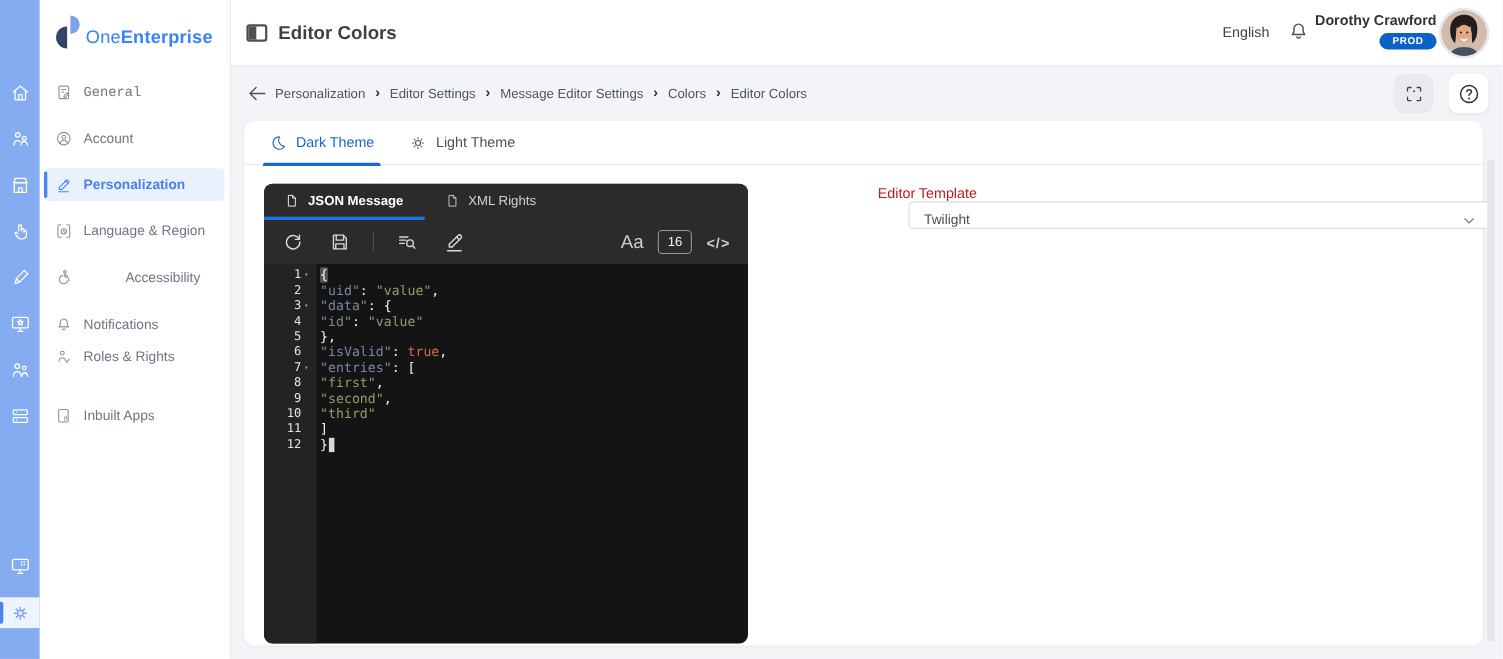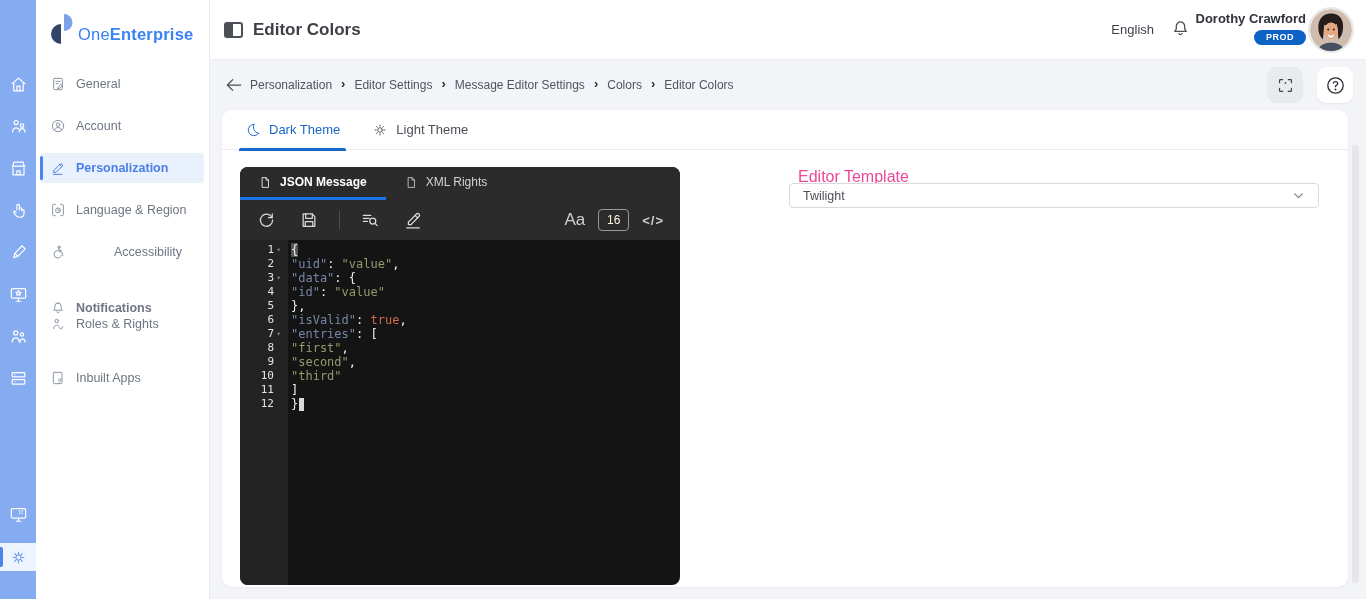--- a/index.html
+++ b/index.html
@@ -83,22 +83,22 @@
   .g-fold { width:9px; text-align:center; color:#8f8f8f; font-size:7px; }
   .ln-body { padding-left:3px; white-space:pre; color:#f1f1f1; }
   .tk-k { color:#7587A6; }
   .tk-s { color:#8F9D6A; }
   .tk-b { color:#CF6A4C; }
   .tk-p { color:#f1f1f1; }
   .tk-hl { background:rgba(255,255,255,.28); border-radius:1px; }
   .cursor { display:inline-block; width:5px; height:13px; background:#d9d9d9; vertical-align:text-bottom; margin-left:1px; }
 
   
-  .tmpl-label { position:absolute; left:576px; top:58px; font-size:16px; color:#ec4899; }
-  .tmpl-select { position:absolute; left:567px; top:73px; width:530px; height:25px; background:#ffffff; border:1px solid #d7d9dd; border-radius:4px; display:flex; align-items:center; padding:0 13px; font-size:12.5px; color:#4c4f56; cursor:pointer; }
+  .tmpl-label { position:absolute; left:576px; top:58px; font-size:13px; color:#b91c1c; }
+  .tmpl-select { position:absolute; left:604px; top:73px; width:530px; height:25px; background:#ffffff; border:1px solid #d7d9dd; border-radius:4px; display:flex; align-items:flex-end; padding:0 13px; font-size:12.5px; color:#4c4f56; cursor:pointer; }
   .tmpl-select svg { margin-left:auto; width:13px; height:13px; color:#73767c; }
 
   
   .scroll-thumb { position:absolute; left:1352px; top:145px; width:7px; height:438px; background:#e4e6ea; border-radius:4px; cursor:pointer; }
 </style>
 </head>
 <body>
 
 <div id="app">
 
@@ -198,21 +198,21 @@
 
   <nav class="menu-panel">
     <div class="logo">
       <svg viewBox="0 0 26 34">
         <path d="M11 12 a10 10 0 0 0 0 20 z" fill="#324468"></path>
         <path d="M14 2 a8.5 8.5 0 0 1 0 17 z" fill="#7da2e8"></path>
       </svg>
       <div class="logo-text"><span>One</span><b>Enterprise</b></div>
     </div>
     <div id="menu-items">
-        <div class="menu-item" style="top: 69px;">
+        <div class="menu-item" style="top: 69px; font-family: Liberation Mono, monospace;">
           <span style="display: inline-flex;">
             <svg viewBox="0 0 24 24" fill="none" stroke="currentColor" stroke-width="1.5" stroke-linecap="round" stroke-linejoin="round">
               <rect x="5.5" y="3.5" width="13" height="17" rx="1.5"></rect>
               <path d="M9 8h6M9 11.5h3"></path>
               <path d="M12.5 16.5l4-4 2 2-4 4-2.3.3z"></path>
             </svg>
           </span>
           <span>General</span>
         </div>
         <div class="menu-item" style="top: 111px;">
@@ -249,21 +249,21 @@
           <span style="display: inline-flex;">
             <svg viewBox="0 0 24 24" fill="none" stroke="currentColor" stroke-width="1.5" stroke-linecap="round" stroke-linejoin="round">
               <circle cx="13.5" cy="4.8" r="1.7"></circle>
               <path d="M13.5 7v4.5h3.8l2 5.5"></path>
               <path d="M13.5 9.5h3"></path>
               <path d="M11 9.8a5.6 5.6 0 1 0 6 7.2"></path>
             </svg>
           </span>
           <span>Accessibility</span>
         </div>
-        <div class="menu-item" style="top: 293px; font-weight: bold;">
+        <div class="menu-item" style="top: 280px;">
           <span style="display: inline-flex;">
             <svg viewBox="0 0 24 24" fill="none" stroke="currentColor" stroke-width="1.5" stroke-linecap="round" stroke-linejoin="round">
               <path d="M12 4.5a4.8 4.8 0 0 0-4.8 4.8v3.2L5.5 15.3h13l-1.7-2.8V9.3A4.8 4.8 0 0 0 12 4.5z"></path>
               <path d="M10.3 17.8a1.8 1.8 0 0 0 3.4 0"></path>
             </svg>
           </span>
           <span>Notifications</span>
         </div>
         <div class="menu-item" style="top: 309px;">
           <span style="display: inline-flex;">

